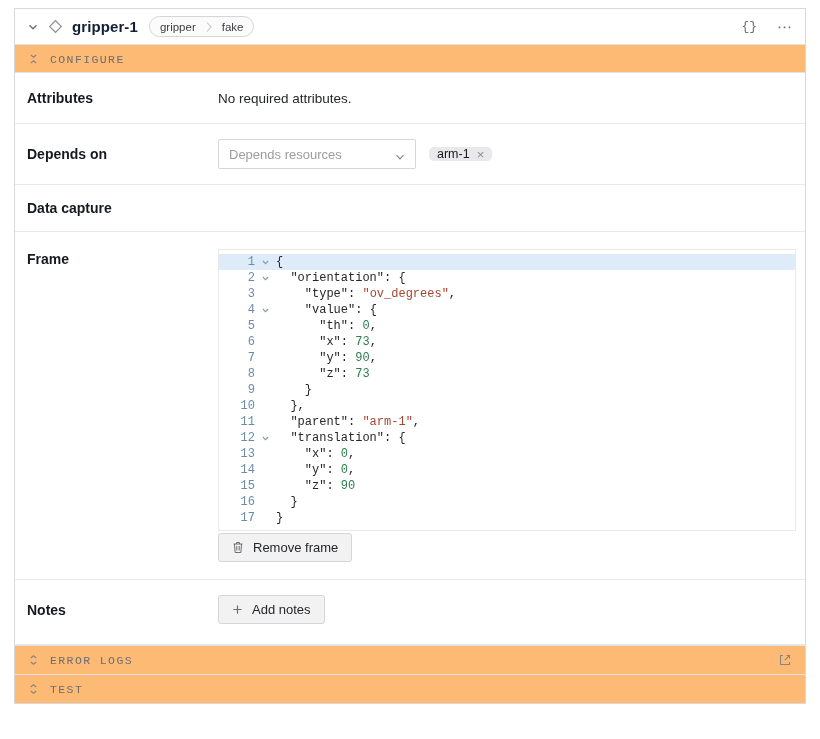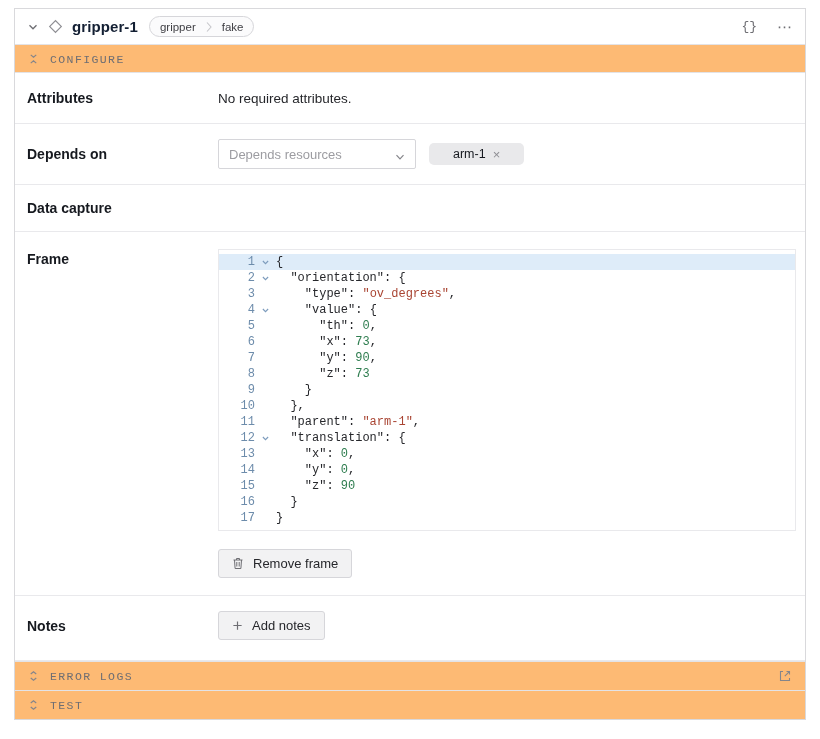--- a/index.html
+++ b/index.html
@@ -54,22 +54,22 @@
 
   
   .select-box {
     position:relative; width:198px; height:30px; border:1px solid #d6d6da;
     border-radius:2px; background:#fff; display:flex; align-items:center;
     padding:0 30px 0 10px; cursor:pointer;
   }
   .select-placeholder { font-size:13px; color:#9c9ca1; }
   .select-chevron { position:absolute; right:9px; top:9px; color:#85858a; }
   .chip {
-    display:flex; align-items:center; margin-left:13px; height:22px;
-    background:#e9e9eb; border-radius:5px; padding:0 24px; gap:7px;
+    display:flex; align-items:center; margin-left:13px; height:14px;
+    background:#e9e9eb; border-radius:5px; padding:0 8px; gap:7px;
     font-size:12.5px; color:#16191f; cursor:default;
   }
   .chip-x { color:#8e8e93; font-size:13px; line-height:1; cursor:pointer; }
 
   
   .btn {
     display:inline-flex; align-items:center; gap:9px; height:29px; padding:0 13px;
     background:#f2f2f3; border:1px solid #d6d6da; border-radius:3px;
     font-size:13px; color:#26272b; font-family:"Liberation Sans", sans-serif; cursor:pointer;
   }
@@ -83,21 +83,21 @@
   }
   .cm-line { display:flex; height:16px; white-space:pre; }
   .cm-line.active { background:#deecf9; }
   .cm-gutter { width:36px; text-align:right; color:#6d8cab; flex:none; }
   .cm-fold { width:21px; flex:none; display:flex; align-items:center; justify-content:center; color:#7d9cbd; }
   .cm-code { flex:1; color:#26272b; }
   .tok-k { color:#26272b; }
   .tok-p { color:#26272b; }
   .tok-s { color:#a94432; }
   .tok-n { color:#2e7d4f; }
-  .remove-frame-wrap { margin-top:18px; }
+  .remove-frame-wrap { margin-top:2px; }
 </style>
 </head>
 <body>
 
 <div class="card">
 
   <div class="card-header">
     <span class="icon-btn hdr-chevron">
       <svg width="12" height="12" viewBox="0 0 12 12">
           <path d="M2.5 4.2 6 7.8 9.5 4.2" fill="none" stroke="currentColor" stroke-width="1.3"></path>

